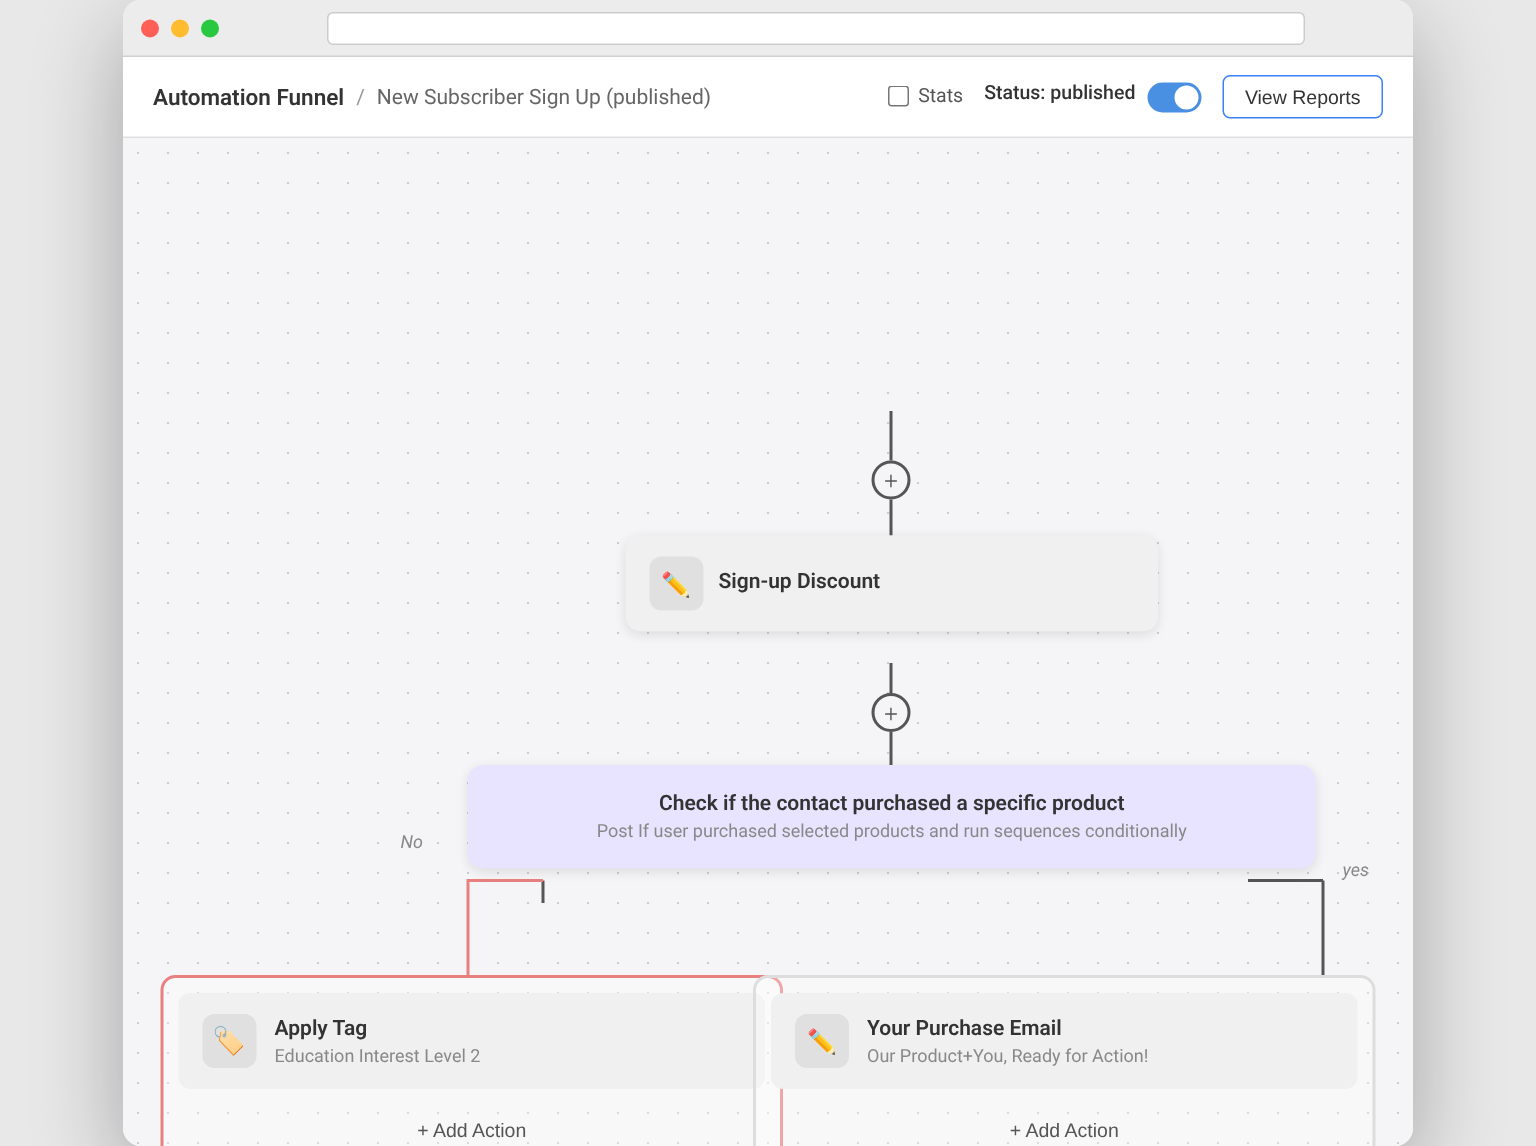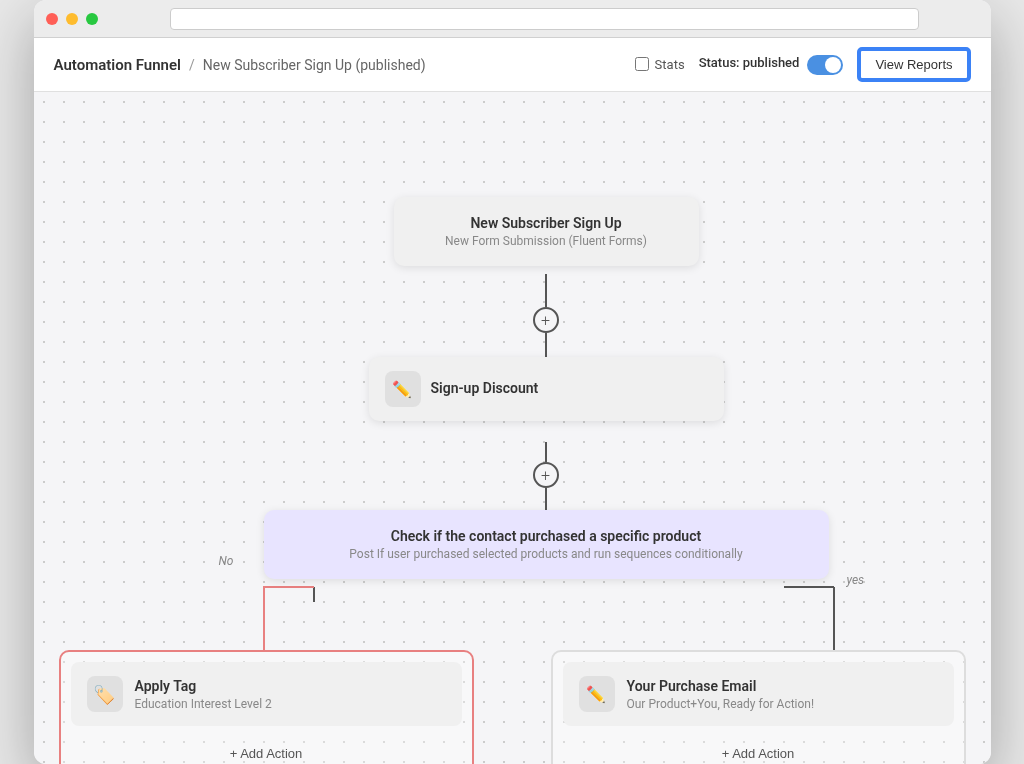--- a/index.html
+++ b/index.html
@@ -7,21 +7,21 @@
     body {
       font-family: -apple-system, BlinkMacSystemFont, 'Segoe UI', Roboto, sans-serif;
       background: #e8e8e8;
       display: flex;
       justify-content: center;
       align-items: center;
       min-height: 100vh;
     }
 
     .window {
-      width: 957px;
+      width: 860px;
       height: 764px;
       background: #f5f5f7;
       border-radius: 12px;
       box-shadow: 0 20px 60px rgba(0,0,0,0.3);
       overflow: hidden;
       display: flex;
       flex-direction: column;
     }
 
     
@@ -136,21 +136,21 @@
       height: 16px;
       background: #fff;
       border-radius: 50%;
       top: 2px;
       right: 2px;
       transition: all 0.2s;
     }
 
     .view-reports-btn {
       background: #fff;
-      border: 4px solid #3b82f6;
+      border: 1px solid #3b82f6;
       border-radius: 5px;
       padding: 6px 14px;
       font-size: 13px;
       color: #333;
       cursor: pointer;
       font-weight: 500;
     }
 
     
     .canvas {
@@ -316,24 +316,20 @@
       <line x1="280" y1="495" x2="280" y2="510" stroke="#555" stroke-width="2"></line>
       <path d="M280 495 L230 495 L230 560" stroke="#e88080" stroke-width="2" fill="none"></path>
 
       <line x1="750" y1="495" x2="800" y2="495" stroke="#555" stroke-width="2"></line>
       <path d="M800 495 L800 560" stroke="#555" stroke-width="2" fill="none"></path>
 
       <line x1="230" y1="725" x2="230" y2="745" stroke="#555" stroke-width="2"></line>
       <line x1="800" y1="725" x2="800" y2="745" stroke="#555" stroke-width="2"></line>
     </svg>
 
-    <div class="node" style="left:360px; top:105px; width:305px; padding:18px 20px;">
-      <div class="node-title">New Subscriber Sign Up</div>
-      <div class="node-subtitle">New Form Submission (Fluent Forms)</div>
-    </div>
 
     <div class="plus-btn" style="left:499px; top:215px;">+</div>
 
     <div class="node" style="left:335px; top:265px; width:355px; padding:0;">
       <div class="node-action">
         <div class="node-icon">
           <span style="font-size:16px;">✏️</span>
         </div>
         <div>
           <div class="node-title">Sign-up Discount</div>

